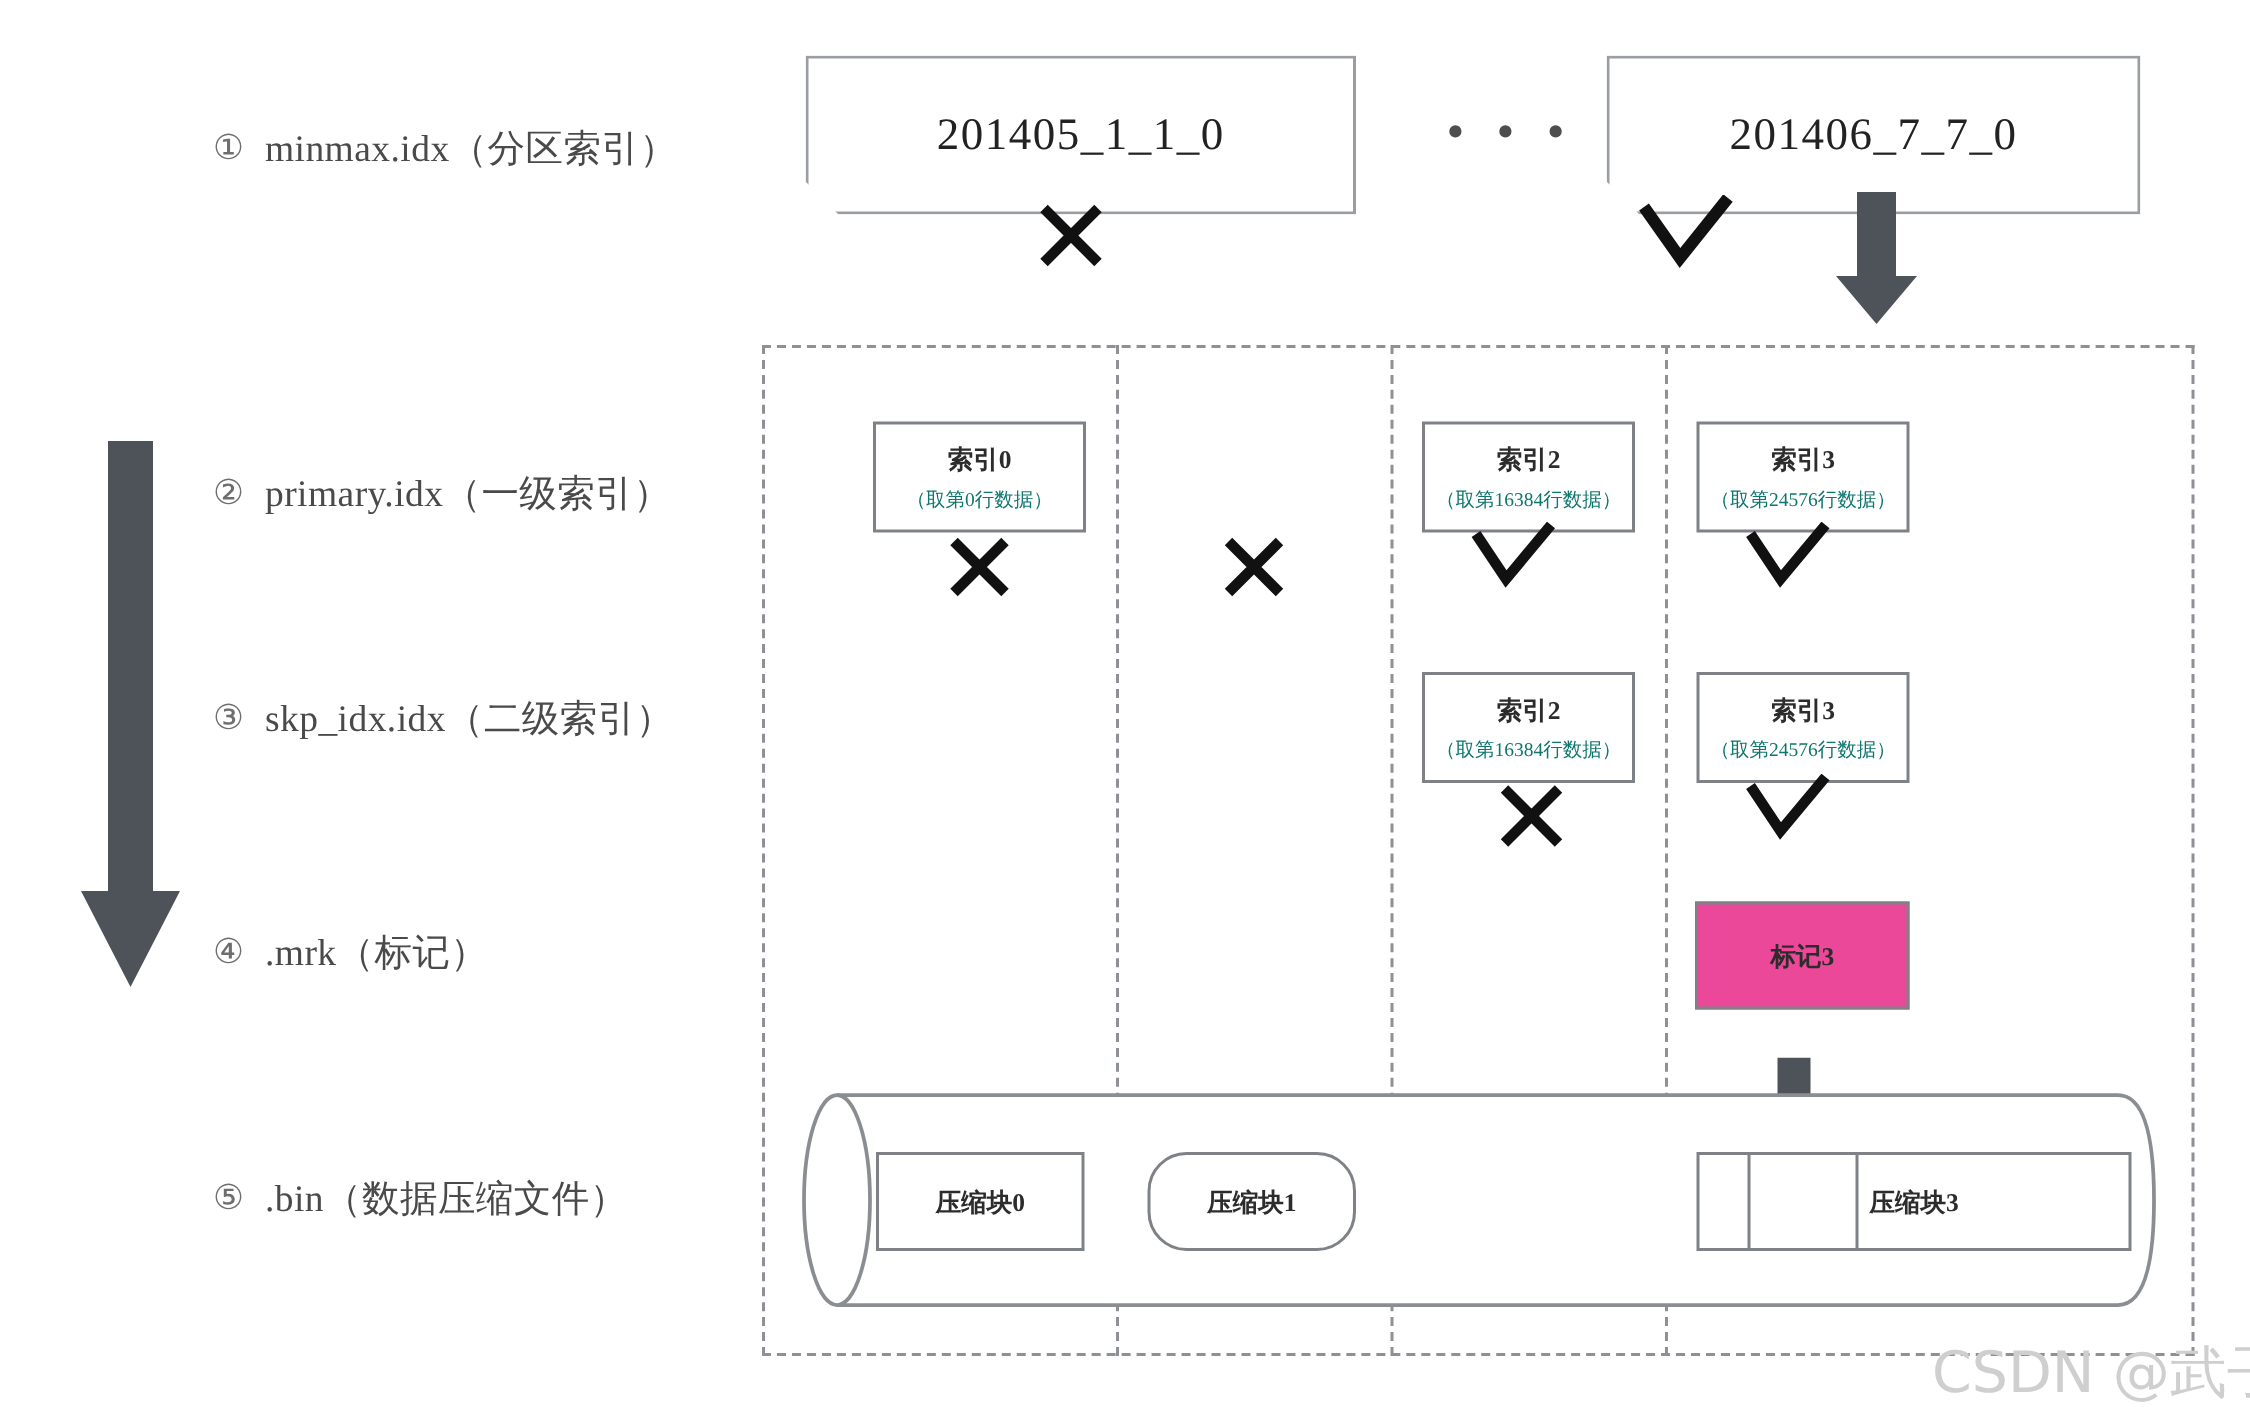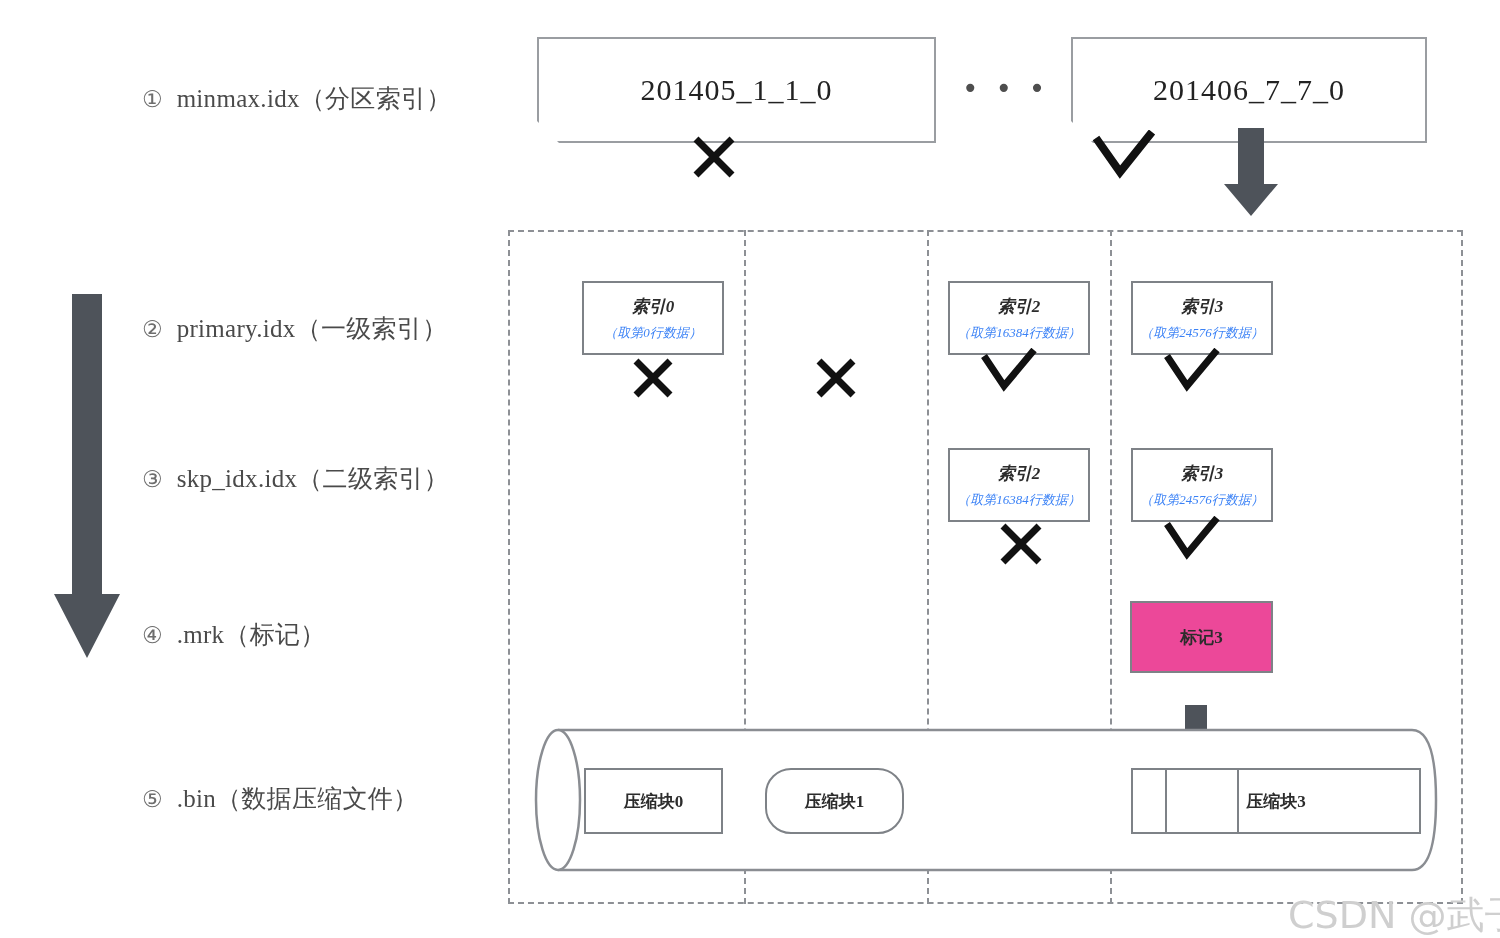--- a/index.html
+++ b/index.html
@@ -22,23 +22,23 @@
   .part-box .txt{font-size:30px;color:#222;letter-spacing:1px;}
   .ellipsis-dots{position:absolute;font-size:28px;color:#4e4e4e;letter-spacing:4px;
                  font-family:"DejaVu Sans","Liberation Sans",sans-serif;}
 
   
   .dashed-zone{position:absolute;border:2.5px dashed #8d9095;box-sizing:border-box;}
   .vdiv{position:absolute;border-left:2.5px dashed #8d9095;}
 
   
   .idx-box{position:absolute;background:#fff;border:2.5px solid #7e8287;box-sizing:border-box;
-           display:flex;flex-direction:column;align-items:center;justify-content:center;gap:6px;font-style:italic;}
+           display:flex;flex-direction:column;align-items:center;justify-content:center;gap:6px;}
   .idx-box .t1{font-size:17px;color:#2c2c2c;font-weight:bold;}
-  .idx-box .t2{font-size:13px;color:#3b82f6;}
+  .idx-box .t2{font-size:13px;color:#0f766e;}
 
   .mark-box{position:absolute;background:#ec4899;border:2.5px solid #7e8287;box-sizing:border-box;
             display:flex;align-items:center;justify-content:center;}
   .mark-box .t1{font-size:17px;color:#2c2c2c;font-weight:bold;}
 
   
   .cyl{position:absolute;}
   .blk{position:absolute;background:#fff;border:2px solid #7e8287;box-sizing:border-box;
        display:flex;align-items:center;justify-content:center;}
   .blk .t1{font-size:17px;color:#2c2c2c;font-weight:bold;}
@@ -77,21 +77,21 @@
     <span class="circ-num">⑤</span>
     <span class="lbl-txt">.bin（数据压缩文件）</span>
   </div>
 
   <div class="big-arrow" style="left:50px;top:294px;">
     <svg width="74" height="366" viewBox="0 0 74 366">
       <path d="M22 0 L52 0 L52 300 L70 300 L37 364 L4 300 L22 300 Z" fill="#4e535a"></path>
     </svg>
   </div>
 
-  <div class="part-box" style="left:537px;top:37px;width:399px;height:106px;">
+  <div class="part-box" style="left:537px;top:37px;width:367px;height:106px;">
     <span class="txt">201405_1_1_0</span>
   </div>
   <div class="glyph" style="left:690px;top:133px;">
     <svg width="48" height="48" viewBox="0 0 48 48">
       <path d="M6 6 L42 42 M42 6 L6 42" stroke="#111" stroke-width="7" stroke-linecap="butt" fill="none"></path>
     </svg>
   </div>
 
   <span class="ellipsis-dots" style="left:962px;top:72px;">• • •</span>
 

